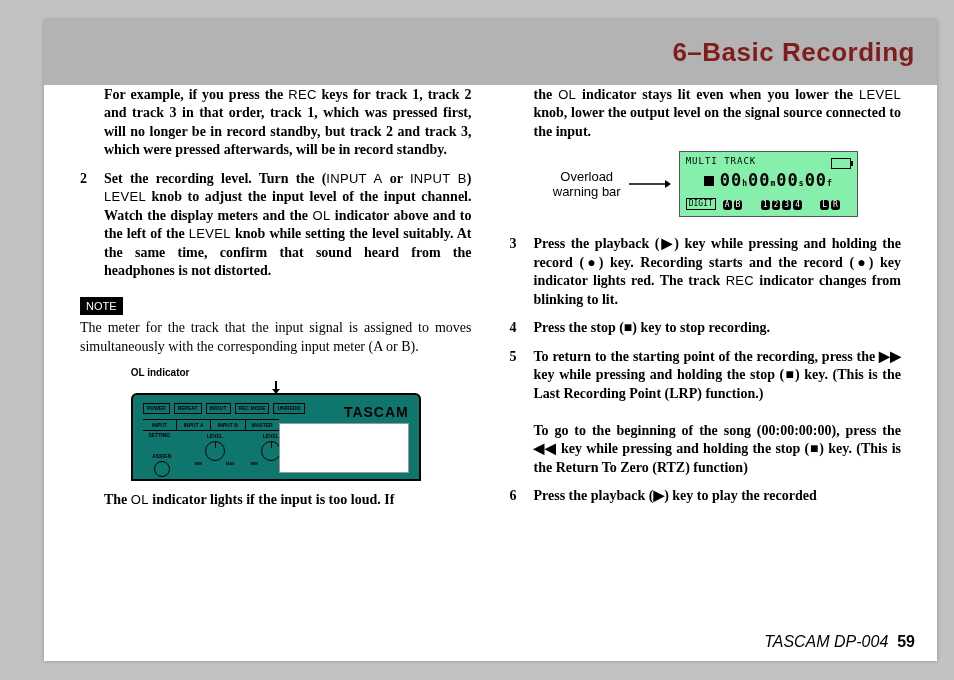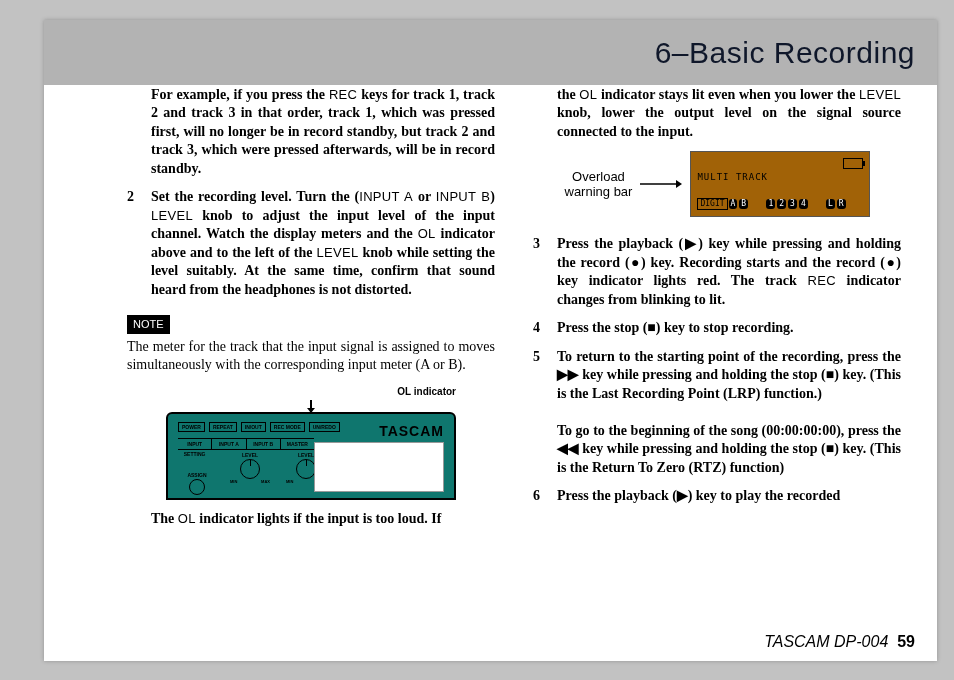--- a/index.html
+++ b/index.html
@@ -23,44 +23,44 @@
     position:absolute;
     left:0;top:0;
     width:100%;height:65px;
     background:#b3b3b3;
     display:flex;align-items:center;justify-content:flex-end;
     padding-right:22px;box-sizing:border-box;
   }
   .header-bar h1{
     margin:0;
     font-family:Arial,Helvetica,sans-serif;
-    font-weight:400;
-    font-size:30px;
+    font-weight:700;
+    font-size:26px;
     letter-spacing:.5px;
-    color:#0f172a;
+    color:#7f1d1d;
   }
   .columns{
     position:absolute;
     left:36px;right:36px;top:66px;bottom:42px;
-    display:flex;gap:38px;margin-left:47px;
+    display:flex;gap:38px;
   }
   .col{flex:1;font-size:14px;line-height:1.32;font-weight:bold}
   .col p{margin:0 0 10px 0;text-align:justify}
   .indent{display:flex;gap:10px;margin:0 0 10px 0}
   .indent .num{flex:0 0 14px;font-weight:bold}
   .indent .txt{flex:1;text-align:justify}
   .sc{font-family:Arial,Helvetica,sans-serif;font-weight:normal;font-size:13px;letter-spacing:.3px}
   .note-tag{
     display:inline-block;background:#000;color:#fff;
     font-family:Arial,Helvetica,sans-serif;font-size:11px;
     padding:2px 6px;margin:6px 0 4px 0;font-weight:normal;
   }
   .note-body{font-weight:normal;font-family:"Times New Roman",serif;font-size:14px;margin:0 0 14px 0}
   .figure1{width:290px;margin:4px auto 10px;position:relative}
-  .ol-label{font-family:Arial,Helvetica,sans-serif;font-size:10px;font-weight:bold;text-align:right;margin-bottom:2px}
+  .ol-label{font-family:Arial,Helvetica,sans-serif;font-size:10px;font-weight:bold;text-align:left;margin-bottom:2px}
   .ol-arrow{width:2px;height:12px;background:#000;margin:0 auto;position:relative}
   .ol-arrow:after{content:"";position:absolute;left:-3px;bottom:-1px;border-left:4px solid transparent;border-right:4px solid transparent;border-top:5px solid #000}
   .panel{
     border:2px solid #000;border-radius:6px 6px 0 0;
     height:84px;position:relative;background:#0f766e;
     font-family:Arial,Helvetica,sans-serif;
   }
   .panel .brand{position:absolute;right:10px;top:8px;font-weight:900;font-size:14px;letter-spacing:1px}
   .btn-row{position:absolute;left:10px;top:8px;display:flex;gap:4px}
   .btn-row span{border:1px solid #000;font-size:5px;padding:1px 3px;display:inline-block}
@@ -77,32 +77,32 @@
   .assign .ring{width:14px;height:14px;border:1px solid #000;border-radius:50%;margin:1px auto}
   .screen{position:absolute;right:10px;top:28px;width:128px;height:48px;background:#fff;border:1px solid #999}
   
   .figure2{
     width:305px;margin:6px auto 18px;display:flex;align-items:center;gap:8px;
     font-family:Arial,Helvetica,sans-serif;font-weight:normal;
   }
   .fig2-label{font-size:13px;line-height:1.2;text-align:center}
   .fig2-arrow svg{display:block}
   .lcd{
-    flex:1;border:1px solid #555;padding:20px 6px;
+    flex:1;border:1px solid #555;padding:4px 6px;
     font-family:monospace;font-size:10px;position:relative;height:66px;
-    box-sizing:border-box;background:#a16207;
+    box-sizing:border-box;background:#86efac;
   }
   .lcd-top{display:flex;align-items:center;gap:6px}
   .lcd-title{letter-spacing:1px;font-size:9px}
   .lcd-batt{position:absolute;right:6px;top:6px;width:18px;height:9px;border:1px solid #000}
   .lcd-batt:after{content:"";position:absolute;right:-3px;top:2px;width:2px;height:5px;background:#000}
   .lcd-time{margin-left:18px;font-size:17px;letter-spacing:1px;margin-top:1px;font-weight:bold}
   .lcd-time sub{font-size:8px;vertical-align:baseline}
   .lcd-rec{display:inline-block;width:10px;height:10px;background:#000;margin-right:6px;vertical-align:baseline}
-  .lcd-bot{position:absolute;left:6px;right:6px;bottom:6px;display:flex;align-items:flex-start;font-size:9px}
+  .lcd-bot{position:absolute;left:6px;right:6px;bottom:6px;display:flex;align-items:flex-end;gap:6px;font-size:9px}
   .lcd-bot .tag{border:1px solid #000;padding:0 2px;font-size:8px}
   .pill{display:inline-block;color:#fff;background:#000;border-radius:3px;padding:0 2px;margin:0 1px;font-size:8px}
   .footer{
     position:absolute;right:22px;bottom:10px;
     font-family:Arial,Helvetica,sans-serif;font-style:italic;font-size:16px;
   }
   .footer b{font-style:normal;font-weight:bold}
 </style>
 </head>
 <body>
@@ -212,20 +212,23 @@
           <svg width="42" height="12">
               <line x1="0" y1="6" x2="36" y2="6" stroke="#000" stroke-width="1.5"></line>
               <polygon points="36,2 42,6 36,10" fill="#000"></polygon>
             </svg>
         </div>
         <div class="lcd">
           <div class="lcd-top">
             <span class="lcd-title">MULTI TRACK</span>
           </div>
           <div class="lcd-batt"></div>
+          <div class="lcd-time">
+            <span class="lcd-rec"></span><span>00</span><sub>h</sub><span>00</span><sub>m</sub><span>00</span><sub>s</sub><span>00</span><sub>f</sub>
+          </div>
           <div class="lcd-bot">
             <span class="tag">DIGIT</span>
             <span>
               <span class="pill">A</span><span class="pill">B</span>
               &nbsp;
               <span class="pill">1</span><span class="pill">2</span><span class="pill">3</span><span class="pill">4</span>
               &nbsp;
               <span class="pill">L</span><span class="pill">R</span>
             </span>
           </div>

